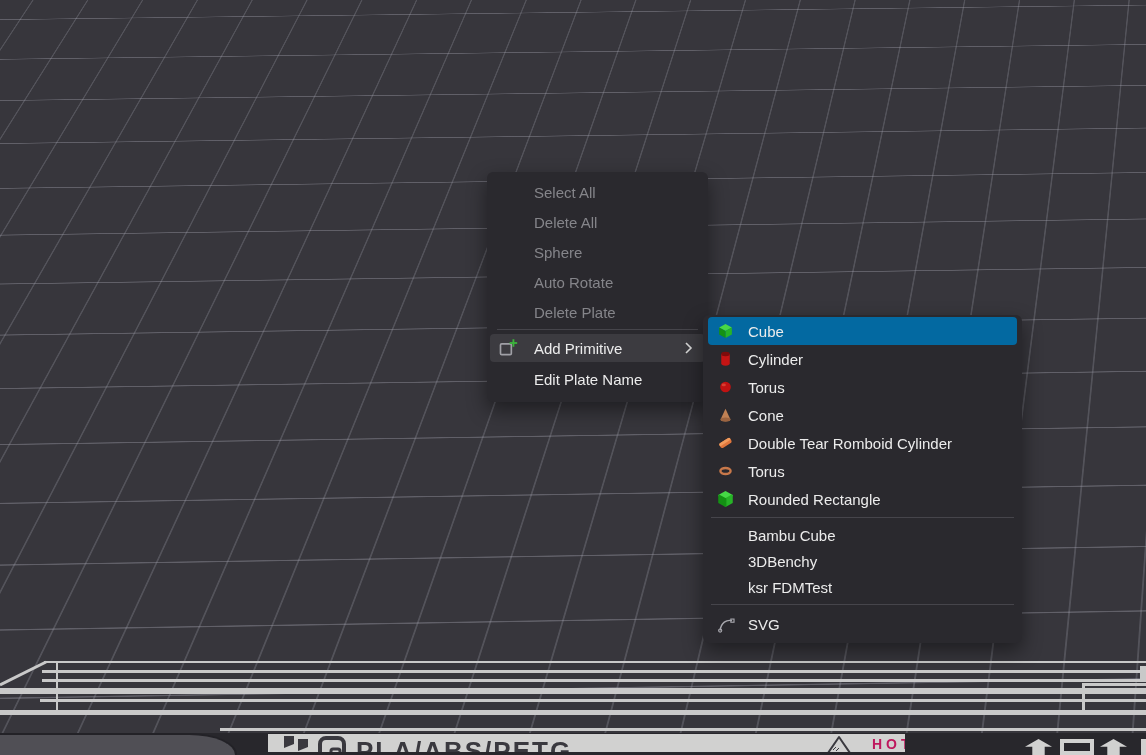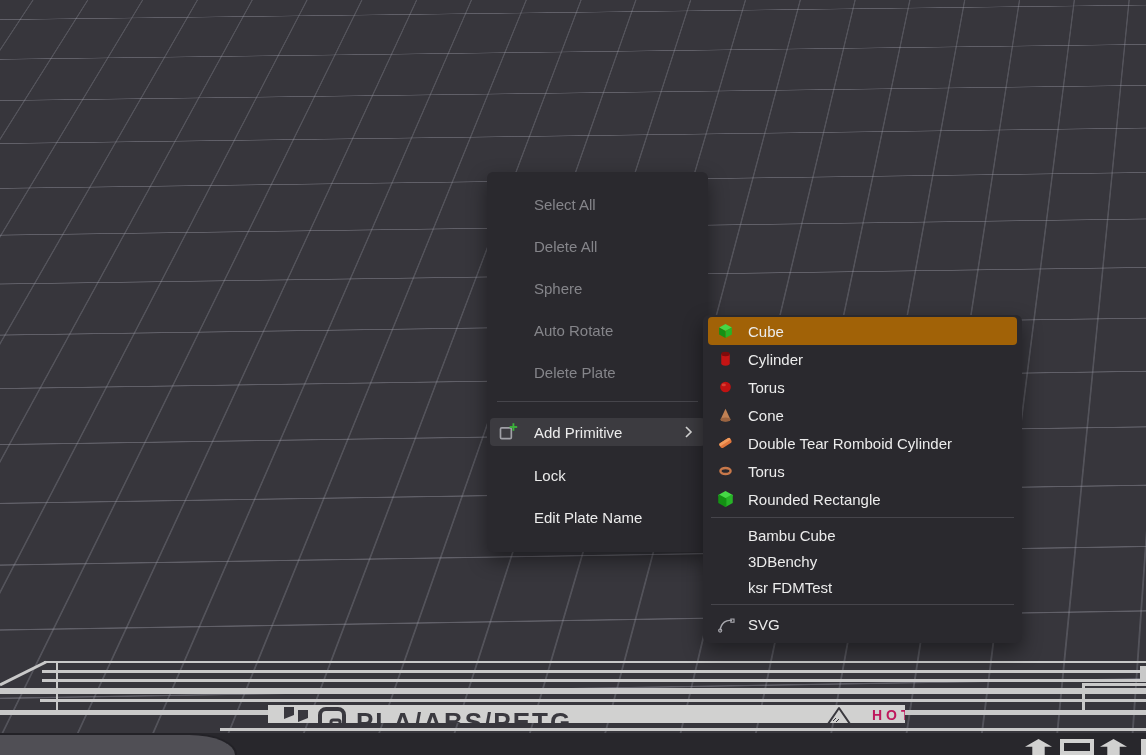--- a/index.html
+++ b/index.html
@@ -21,53 +21,53 @@
   }
 
   
   .pl { position:absolute; background:#c9c9c9; z-index:2; }
   .edge-svg { position:absolute; left:0; top:0; z-index:2; }
 
   .bottom-strip { position:absolute; left:0; top:733px; width:1146px; height:22px; background:#28272c; z-index:3; }
   .corner-cutout { position:absolute; left:0; top:733px; width:237px; height:22px; background:#504f55;
       border-top:2px solid #232227; border-right:2px solid #232227; border-top-right-radius:52px 24px; z-index:4; }
 
-  .bottom-bar { position:absolute; left:268px; top:705px; width:637px; height:18px; background:#d1d1d0;
+  .bottom-bar { position:absolute; left:268px; top:734px; width:637px; height:18px; background:#d1d1d0;
       overflow:hidden; z-index:5; }
   .plate-label { position:absolute; left:88px; top:2px; font-size:26px; font-weight:bold; letter-spacing:2px; color:#3a393f; }
   .hot-label   { position:absolute; left:604px; top:2px; font-size:14px; font-weight:bold; letter-spacing:4px; color:#be185d; }
   .bar-icon { position:absolute; top:2px; }
 
   .plate-arrow { position:absolute; top:739px; width:27px; height:16px; background:#d1d1d0; z-index:5;
       clip-path:polygon(50% 0,100% 48%,73% 48%,73% 100%,27% 100%,27% 48%,0 48%); }
   .plate-square { position:absolute; left:1060px; top:739px; width:34px; height:16px; border:4px solid #d1d1d0; z-index:5; }
   .plate-right-tab { position:absolute; left:1141px; top:739px; width:5px; height:16px; background:#d1d1d0; z-index:5; }
 
   
   .menu { position:absolute; background:#2a292e; border-radius:6px; box-shadow:0 8px 20px rgba(0,0,0,.45);
       z-index:10; color:#ececec; font-size:15px; }
   .menu .sep { height:1px; background:#46454b; }
   #main-menu { left:487px; top:172px; width:221px; padding:3px 0 6px 0; }
   #main-menu .sep { margin:3px 10px 4px 10px; }
   #sub-menu  { left:703px; top:315px; width:319px; padding:2px 0 4px 0; }
   #sub-menu .sep { margin:4px 8px; }
 
-  .mi { position:relative; height:26px; margin:16px 3px; display:flex; align-items:center;
+  .mi { position:relative; height:26px; margin:4px 3px; display:flex; align-items:center;
         padding-left:44px; border-radius:4px; white-space:nowrap; cursor:default; }
   .mi.tall { height:28px; }
   .mi.disabled { color:#85858a; }
   .mi.highlight { background:#3c3b40; }
   .mi .mi-icon { position:absolute; left:8px; top:50%; transform:translateY(-50%); width:20px; height:20px; }
   .mi .mi-chev { position:absolute; right:10px; top:50%; transform:translateY(-50%); width:14px; height:14px; }
 
   .smi { position:relative; height:28px; margin:0 5px; display:flex; align-items:center;
          padding-left:40px; border-radius:4px; white-space:nowrap; cursor:default; }
   .smi.plain { height:26px; }
   .smi.tall { height:30px; }
-  .smi.highlight { background:#a16207; }
+  .smi.highlight { background:#0369a1; }
   .smi .smi-icon { position:absolute; left:9px; top:50%; transform:translateY(-50%); width:17px; height:17px; }
 
   svg { display:block; }
 </style>
 </head>
 <body>
 
 <div class="viewport">
 
   <div class="grid-plane"></div>
@@ -138,23 +138,20 @@
         </svg>
       </span>
       <span>Add Primitive</span>
       <span class="mi-chev">
         <svg width="14" height="14" viewBox="0 0 14 14">
           <path d="M5 2 l5 5 -5 5" fill="none" stroke="#d6d6d6" stroke-width="1.6"></path>
         </svg>
       </span>
     </div>
     <div class="mi">
-      <span>Lock</span>
-    </div>
-    <div class="mi">
       <span>Edit Plate Name</span>
     </div>
   </div>
 
   <div class="menu" id="sub-menu">
     <div class="smi highlight">
       <span class="smi-icon">
         <svg width="17" height="17" viewBox="0 0 24 24">
           <path d="M12 2 L21 7 L12 12 L3 7 Z" fill="#46d846"></path>
           <path d="M12 12 L21 7 L21 17 L12 22 Z" fill="#27b427"></path>

